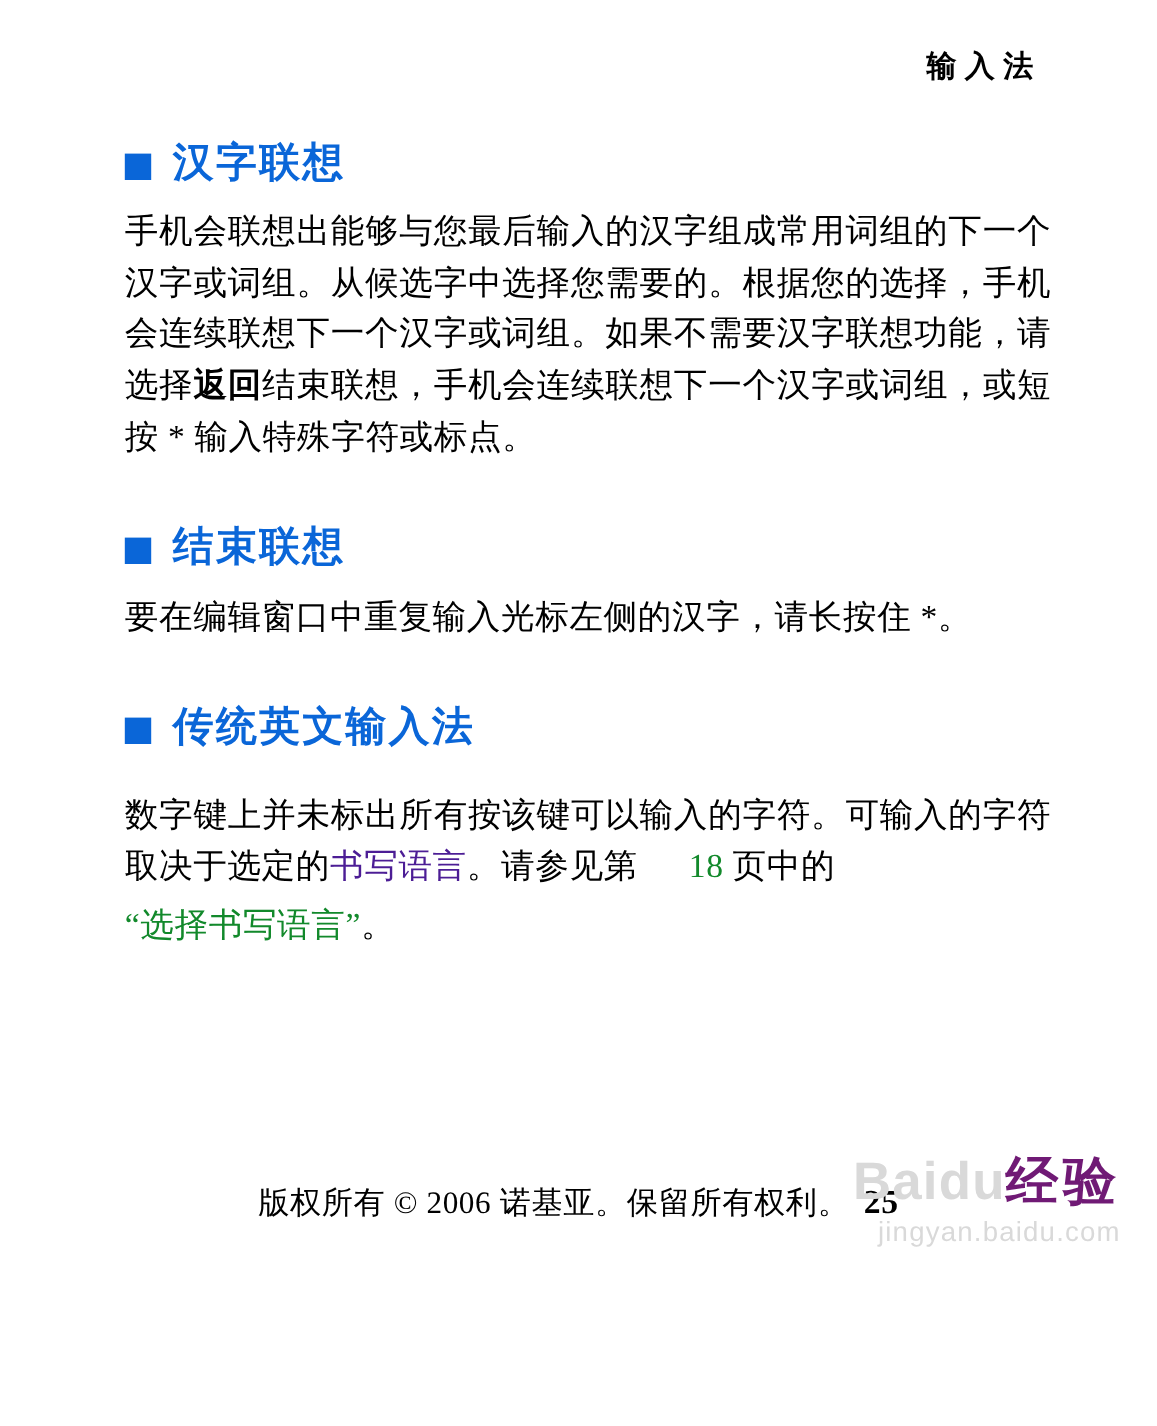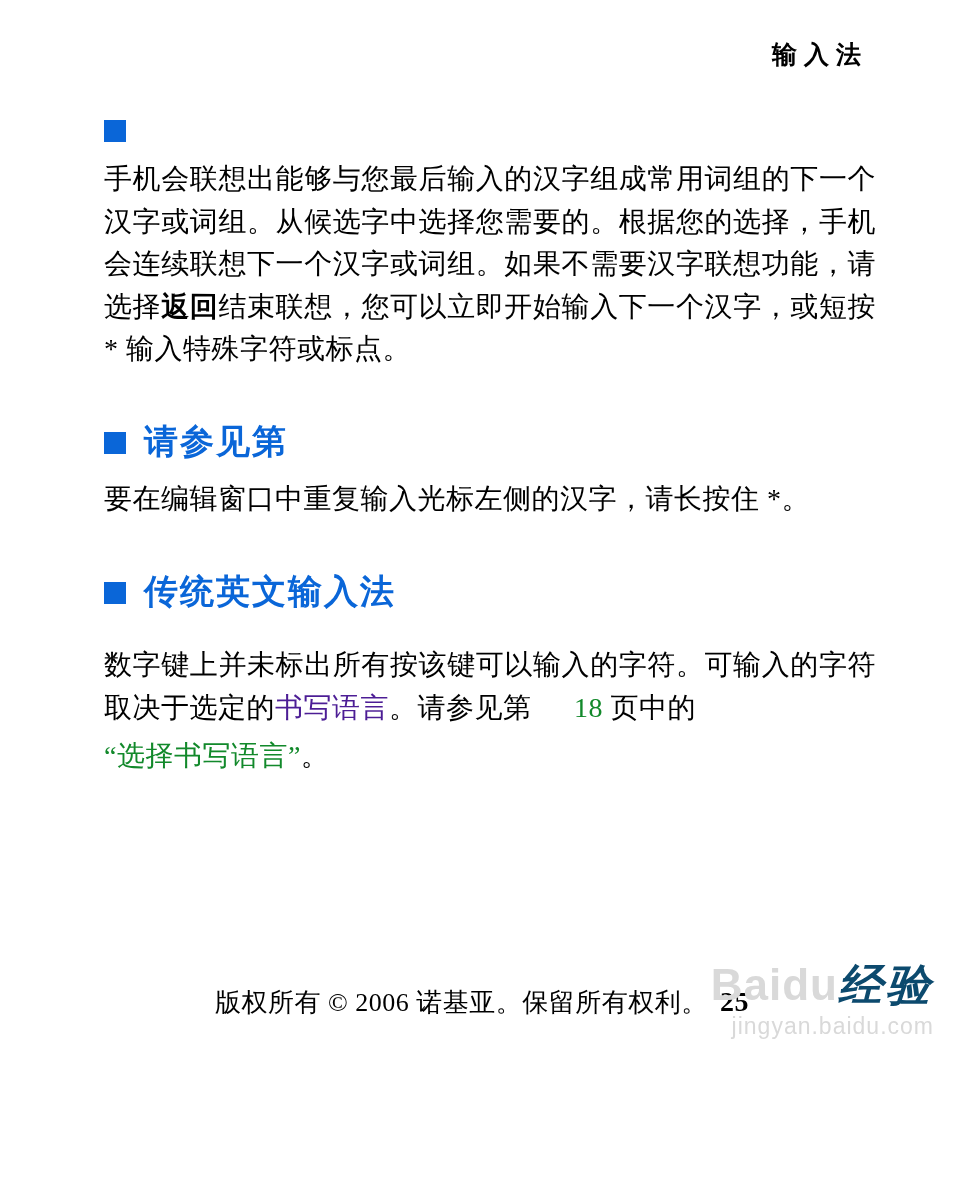--- a/index.html
+++ b/index.html
@@ -109,51 +109,51 @@
   }
   .wm-main {
     font-size: 44px;
     font-weight: bold;
     color: #d9d9d9;
     font-family: "Liberation Sans", "DejaVu Sans", sans-serif;
     letter-spacing: 1px;
     line-height: 1;
   }
   .wm-main .wm-cn {
-    color: #0c4a6e;
+    color: #701a75;
     letter-spacing: 4px;
-    font-style: italic;
   }
   .wm-sub {
     font-size: 23px;
     color: #d9d9d9;
     font-family: "Liberation Sans", "DejaVu Sans", sans-serif;
     letter-spacing: 1px;
     margin-top: 6px;
   }
 </style>
 </head>
 <body>
 
 <div class="page">
 
   <div class="running-header">输入法</div>
 
   <div class="content">
 
     <div class="section-head">
       <span class="bullet-square"></span>
+      <span class="section-title">汉字联想</span>
     </div>
-    <p class="para"><span>手机会联想出能够与您最后输入的汉字组成常用词组的下一个汉字或词组。从候选字中选择您需要的。根据您的选择，手机会连续联想下一个汉字或词组。如果不需要汉字联想功能，请选择</span><span class="bold-inline">返回</span><span>结束联想，您可以立即开始输入下一个汉字，或短按 * 输入特殊字符或标点。</span></p>
+    <p class="para"><span>手机会联想出能够与您最后输入的汉字组成常用词组的下一个汉字或词组。从候选字中选择您需要的。根据您的选择，手机会连续联想下一个汉字或词组。如果不需要汉字联想功能，请选择</span><span class="bold-inline">返回</span><span>结束联想，手机会连续联想下一个汉字或词组，或短按 * 输入特殊字符或标点。</span></p>
 
     <div class="sect-gap"></div>
 
     <div class="section-head">
       <span class="bullet-square"></span>
-      <span class="section-title">请参见第</span>
+      <span class="section-title">结束联想</span>
     </div>
     <p class="para"><span>要在编辑窗口中重复输入光标左侧的汉字，请长按住 *。</span></p>
 
     <div class="sect-gap"></div>
 
     <div class="section-head">
       <span class="bullet-square"></span>
       <span class="section-title">传统英文输入法</span>
     </div>
 

